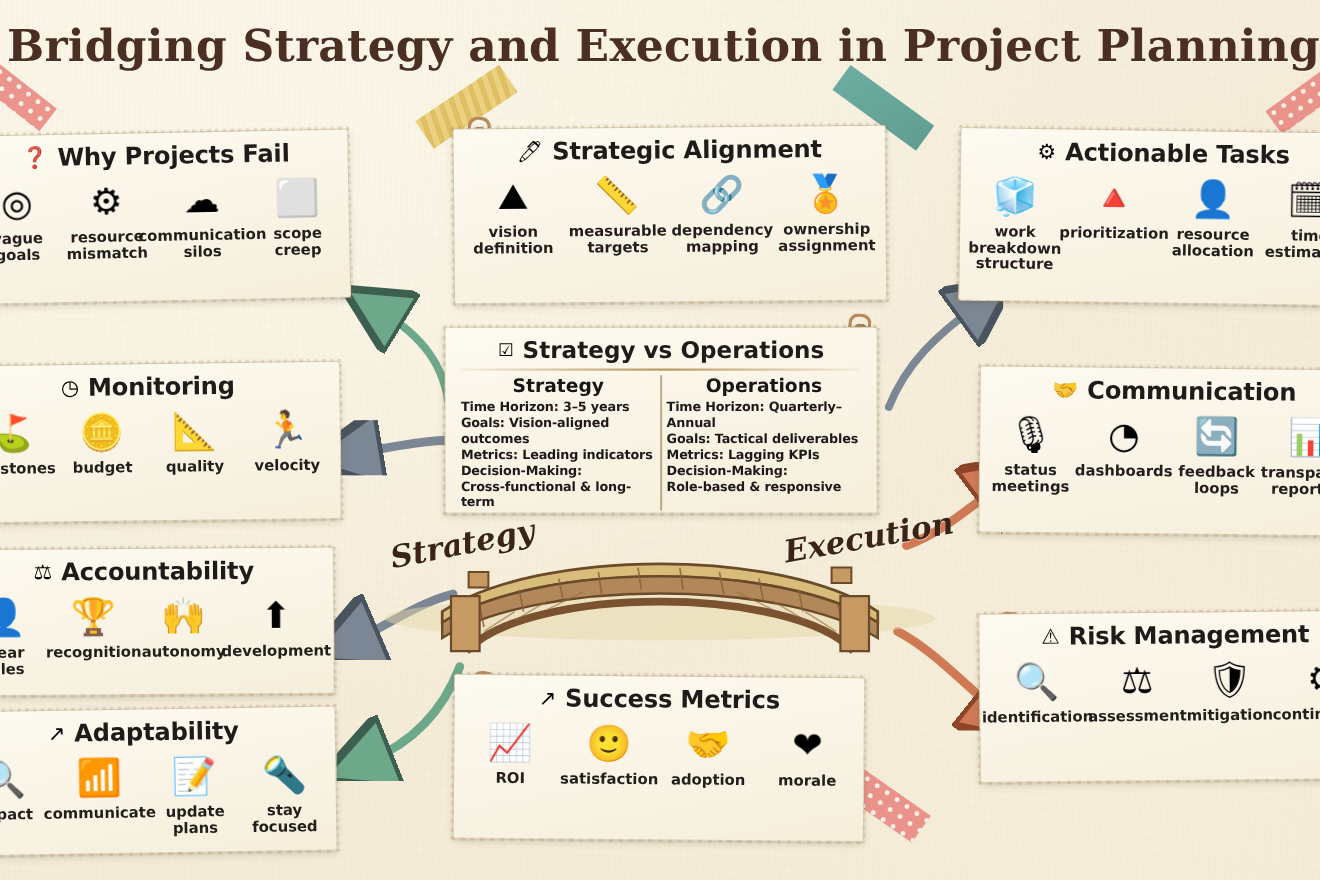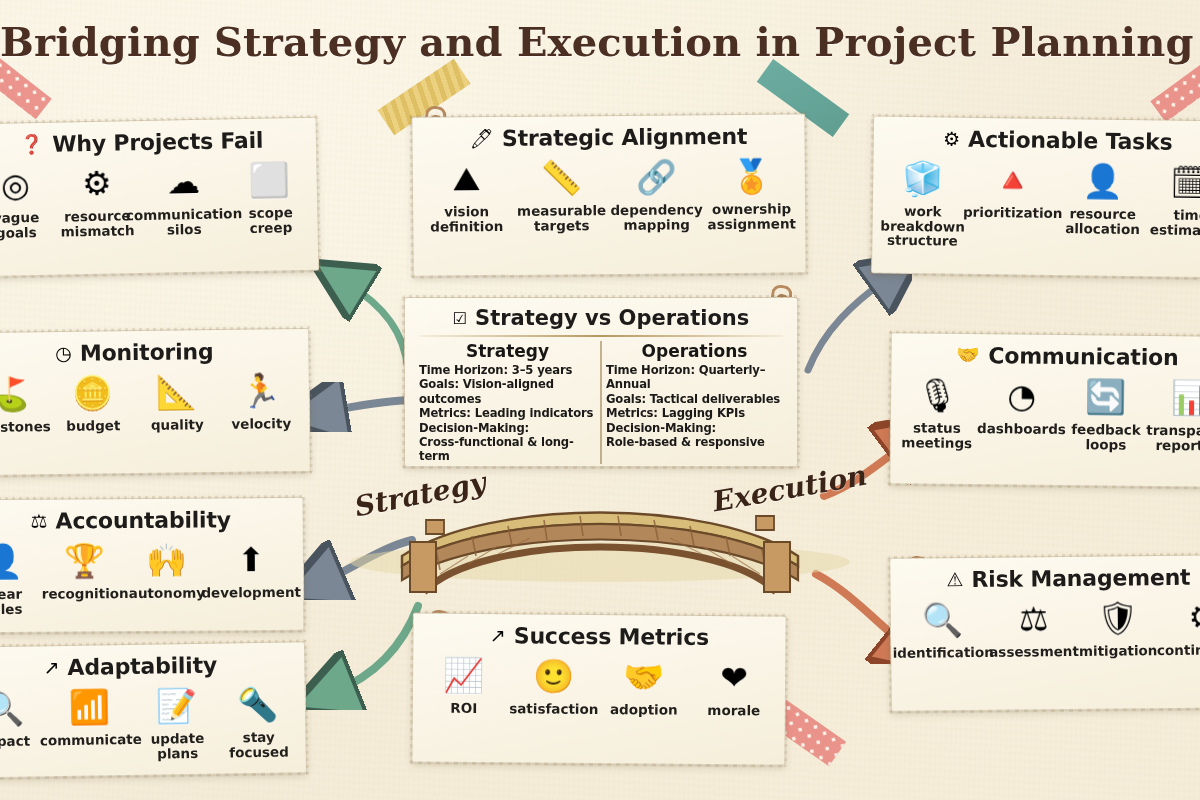--- a/index.html
+++ b/index.html
@@ -18,21 +18,21 @@
   }
   #grain{
     position:absolute;inset:0;pointer-events:none;opacity:.35;
     background-image:
       repeating-linear-gradient(92deg, rgba(180,160,120,.05) 0 2px, rgba(0,0,0,0) 2px 5px),
       repeating-linear-gradient(3deg, rgba(170,150,110,.045) 0 3px, rgba(0,0,0,0) 3px 7px);
   }
 
   
   .title{
-    position:absolute;top:18px;left:0;width:1200px;text-align:left;
+    position:absolute;top:18px;left:0;width:1200px;text-align:right;
     font-family:"DejaVu Serif", serif;
     font-weight:700;font-size:40px;letter-spacing:.2px;
     color:#4a2f22;
     text-shadow:0 1px 0 rgba(255,255,255,.6);
   }
 
   
   .card{
     position:absolute;
     background:linear-gradient(170deg,#fdfaf0 0%,#f9f3e4 60%,#f5eeda 100%);

